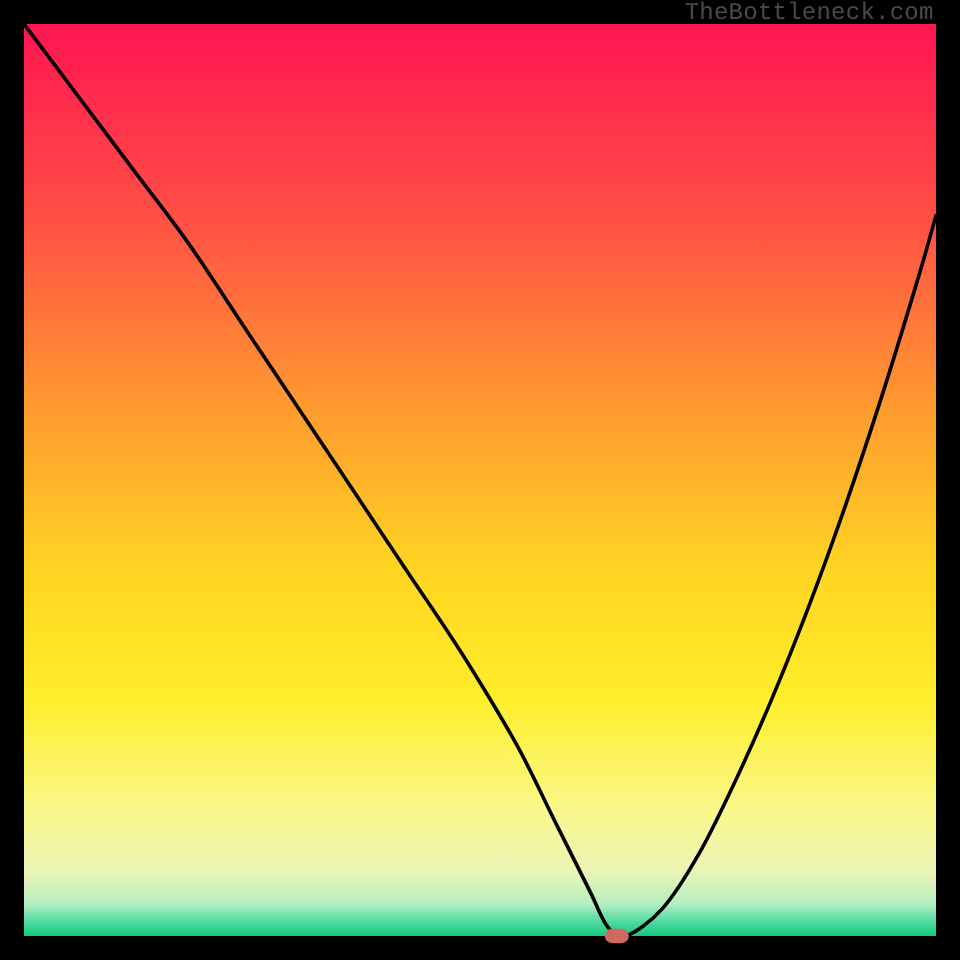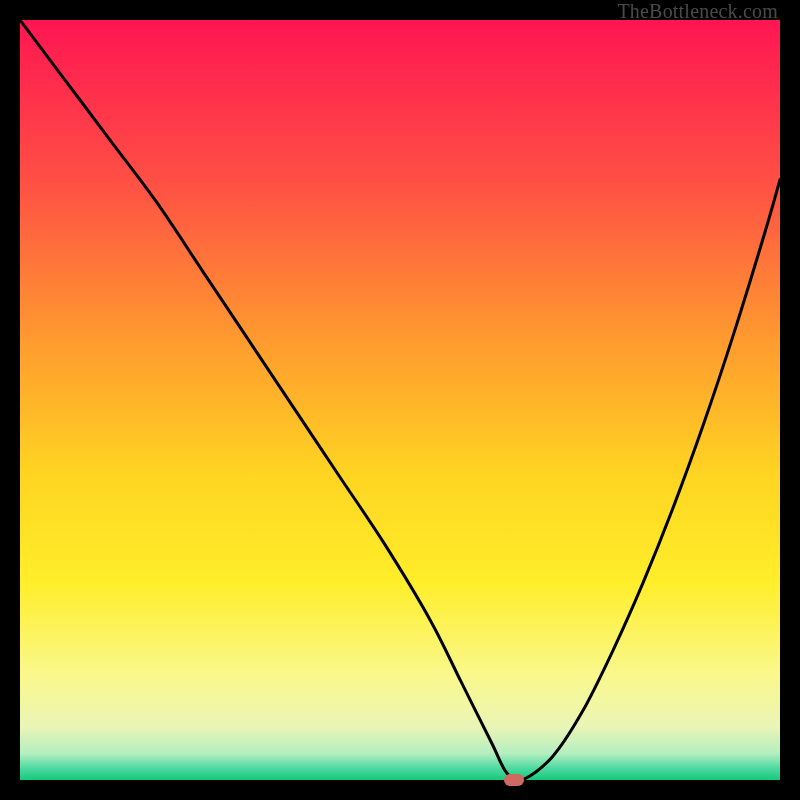--- a/index.html
+++ b/index.html
@@ -31,21 +31,21 @@
     position: absolute;
     width: 20px;
     height: 12px;
     border-radius: 6px;
     transform: translate(-50%, -50%);
   }
   .watermark {
     position: absolute;
     top: 0;
     right: 22px;
-    font-family: Liberation Serif, serif;
+    font-family: Liberation Mono, monospace;
     font-size: 20px;
     color: #4a4a4a;
     font-weight: 500;
     letter-spacing: 0.2px;
   }
 </style>
 </head>
 <body>
 
 <div class="stage">

